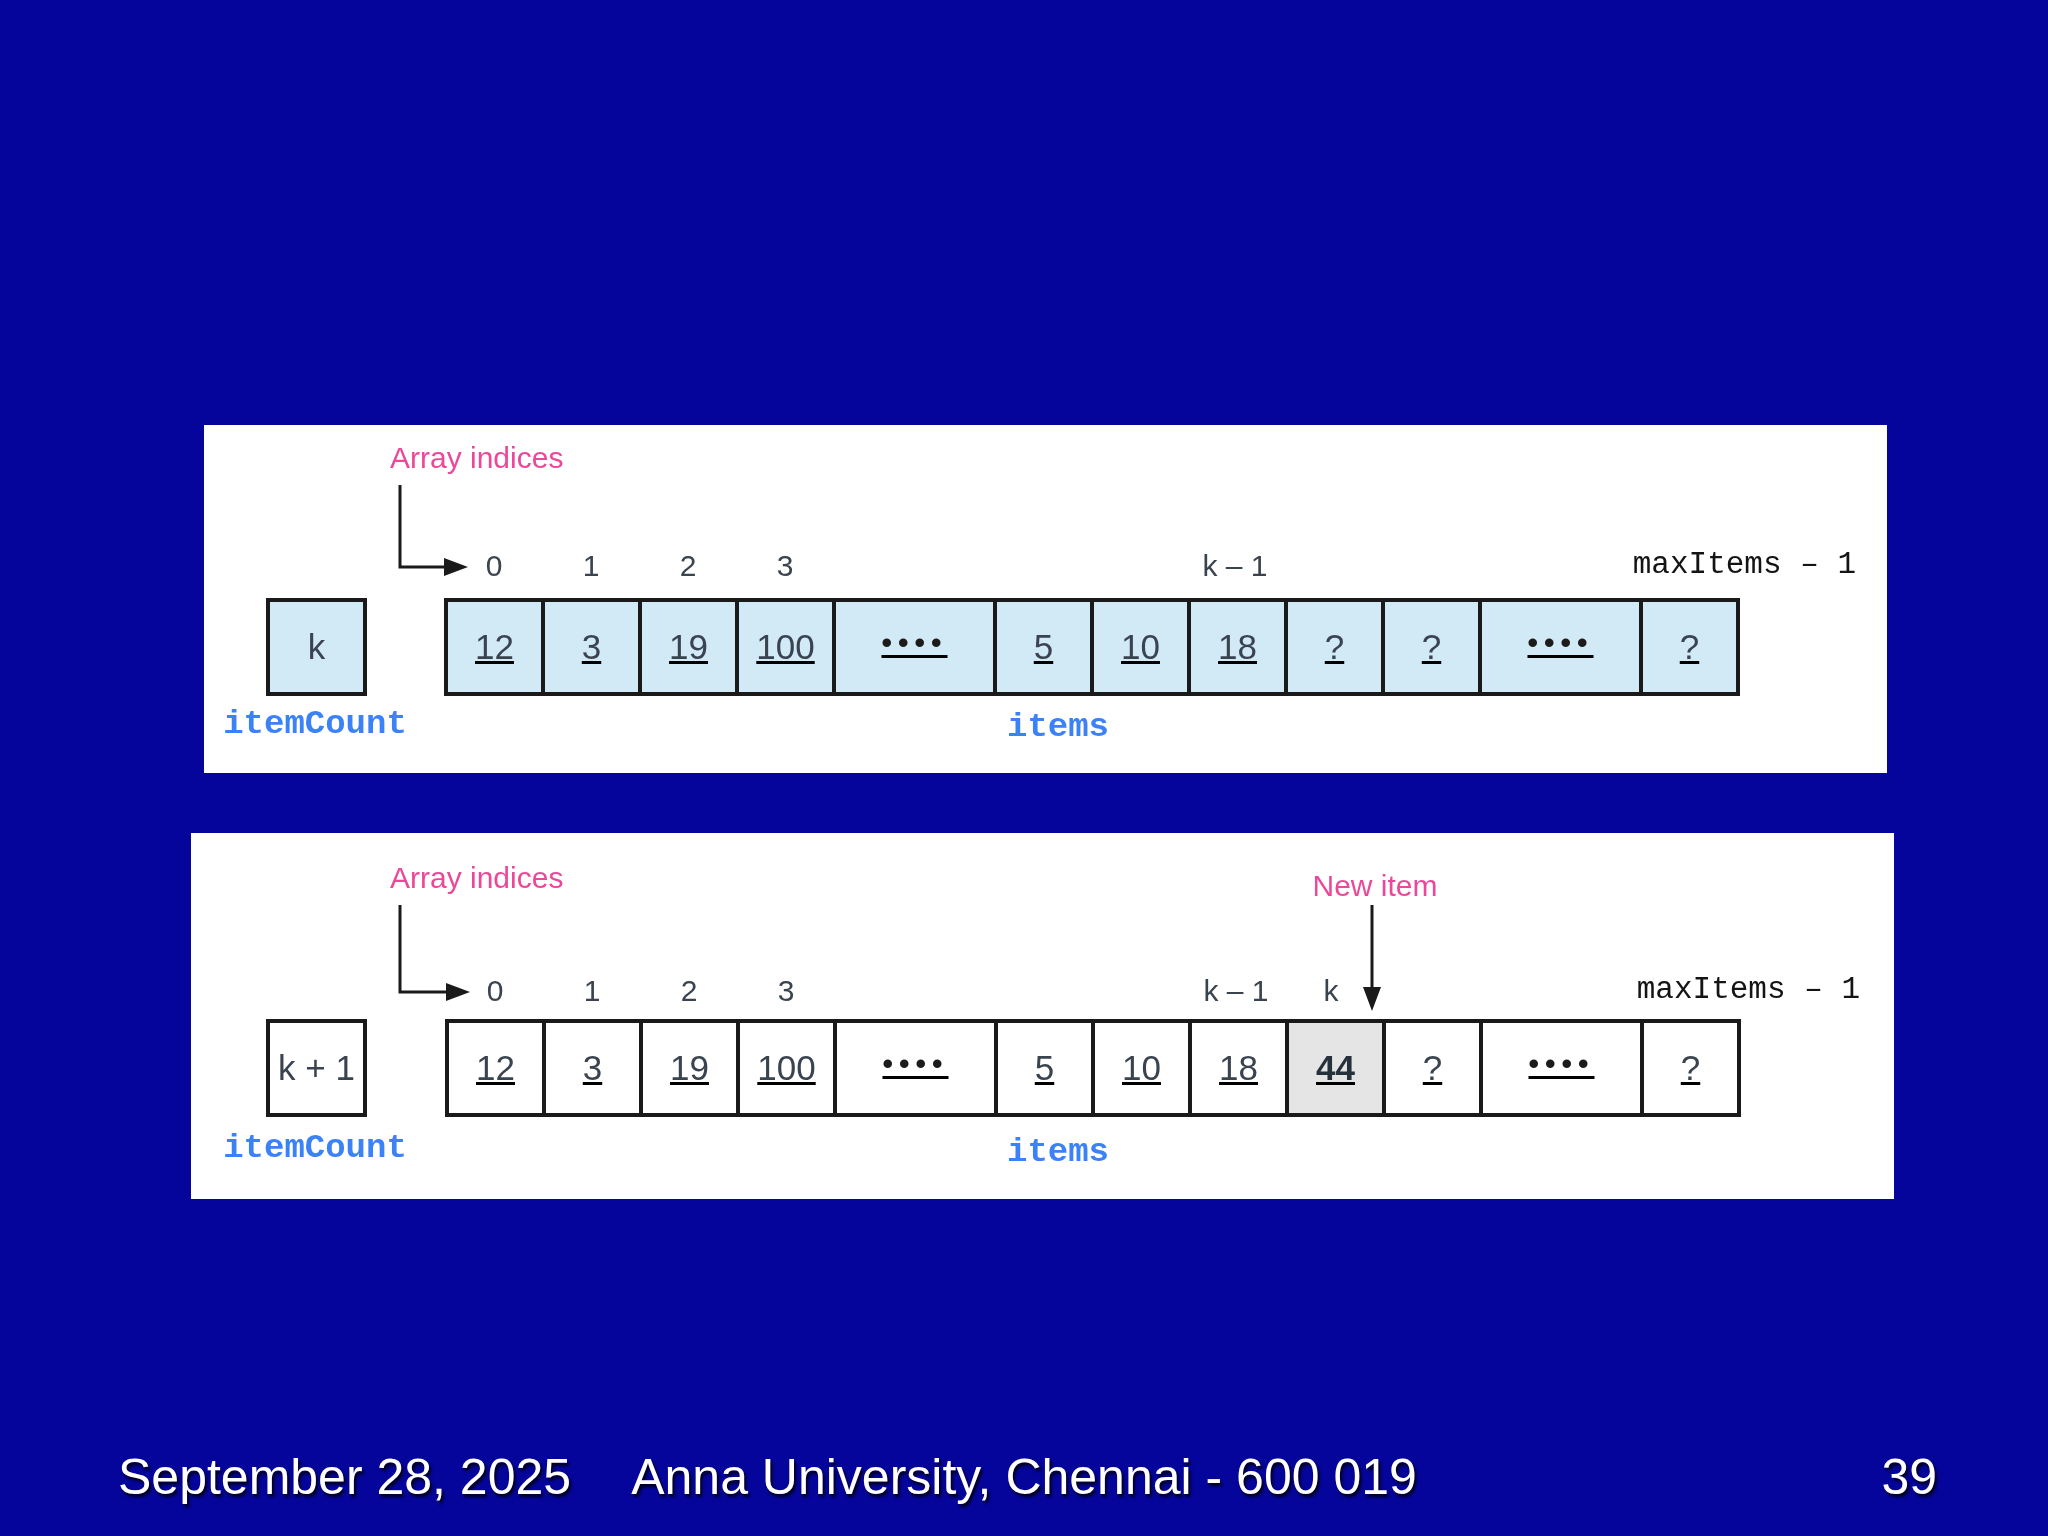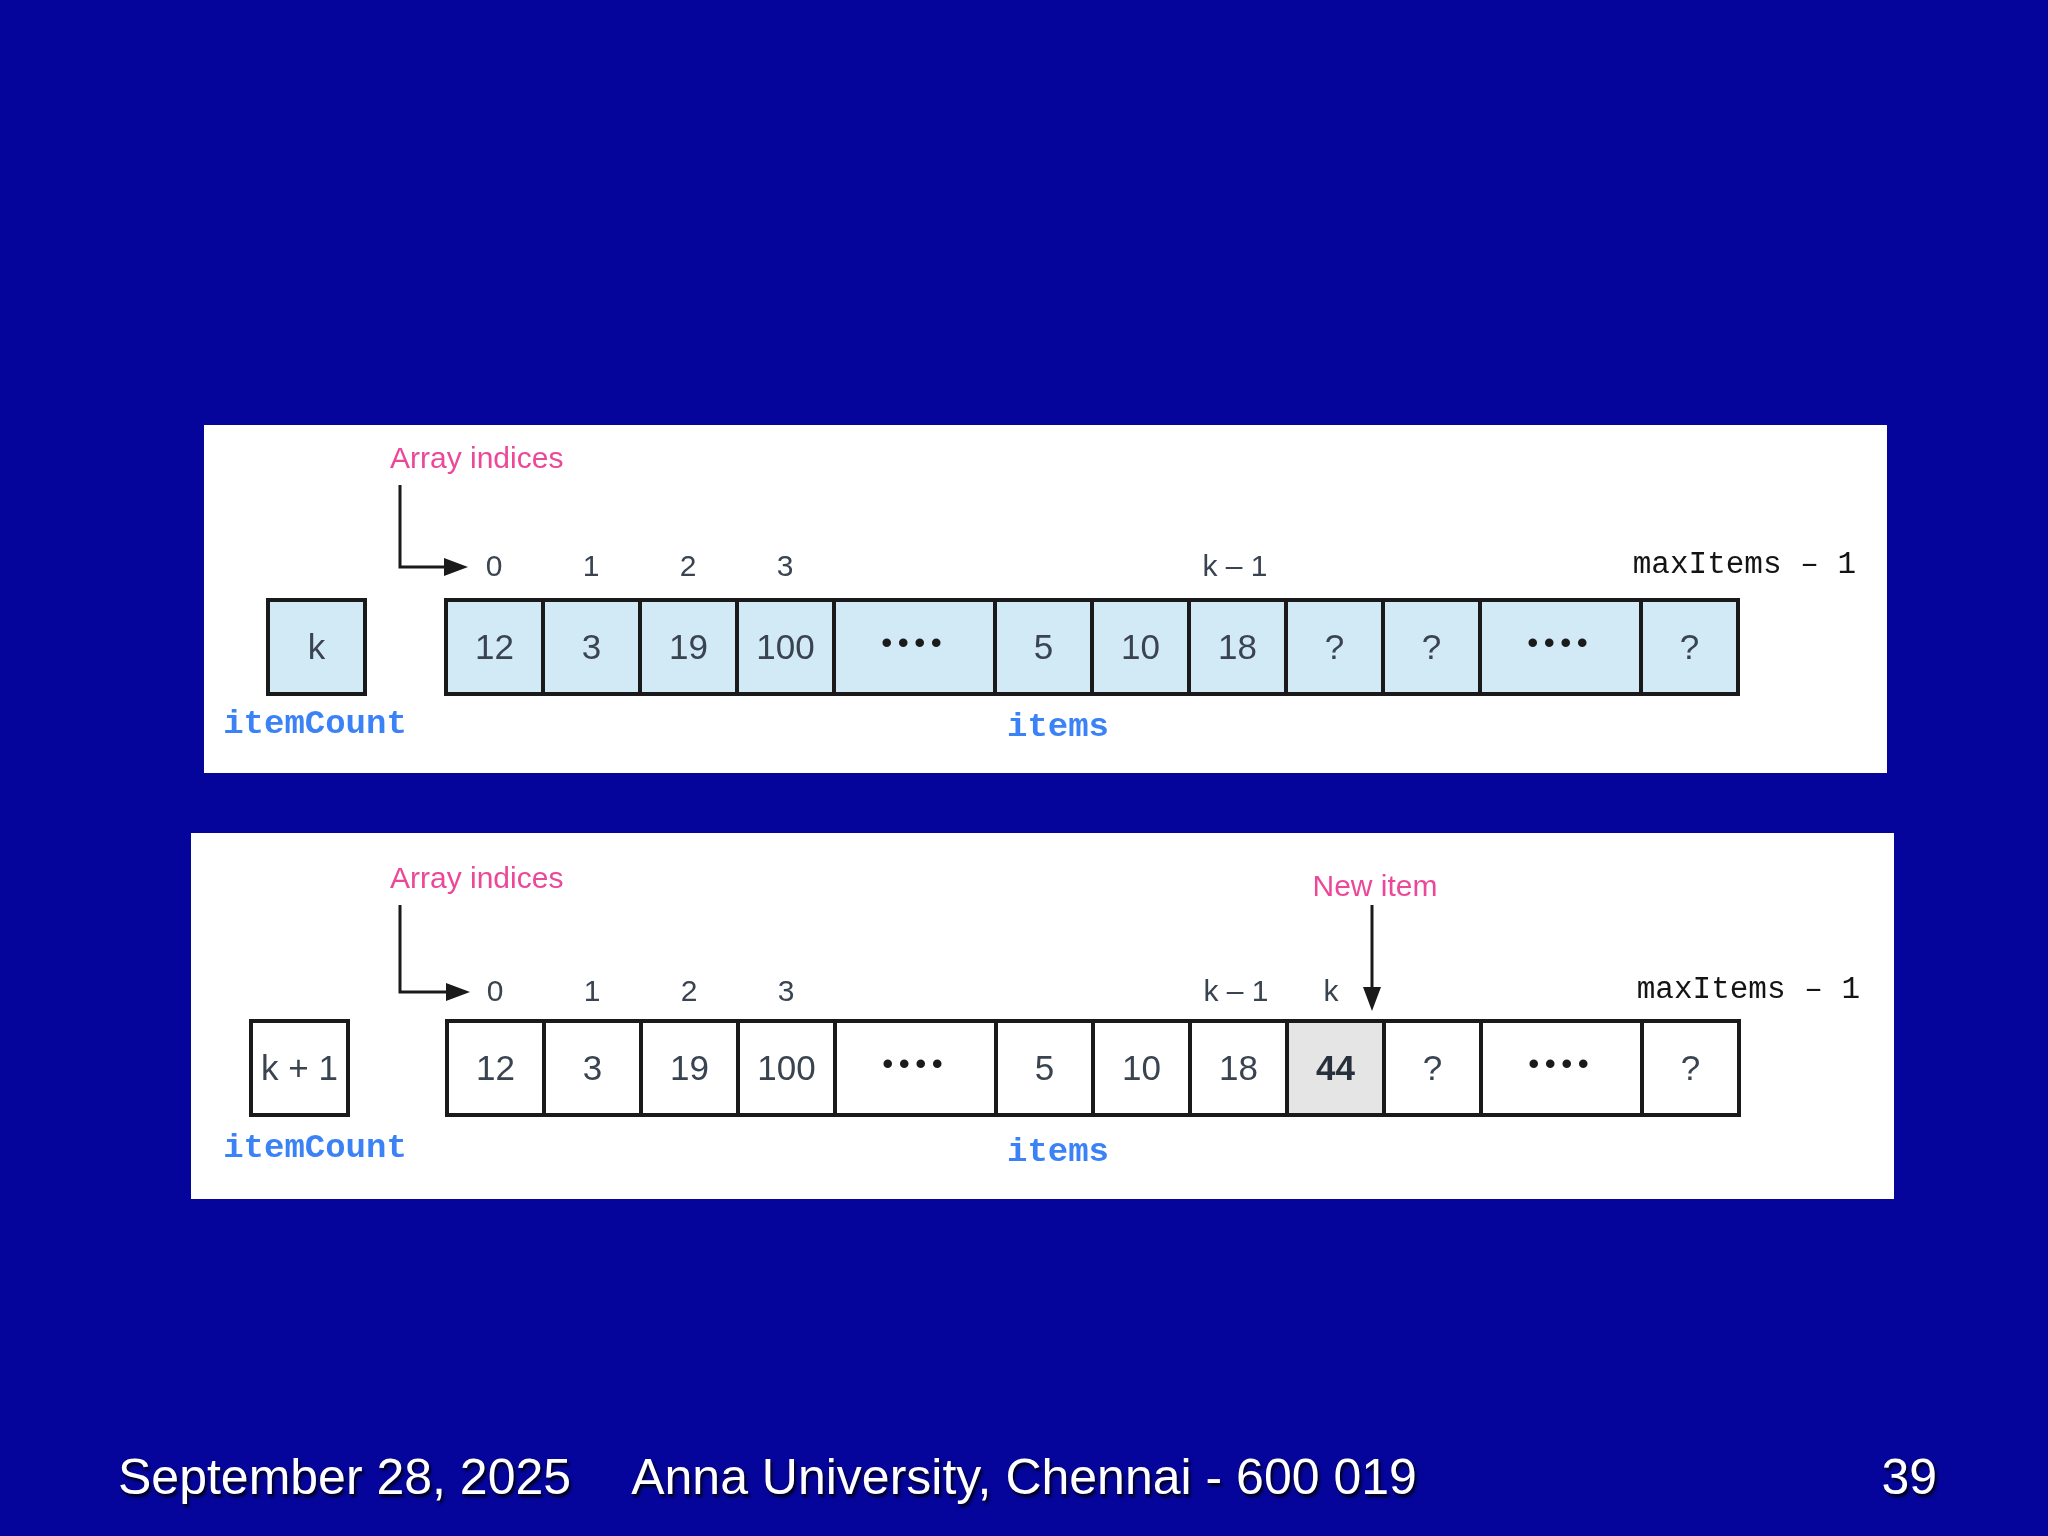--- a/index.html
+++ b/index.html
@@ -26,21 +26,21 @@
     text-align:right;font-family:"Liberation Mono",monospace;font-weight:400;
   }
   .count-box{
     position:absolute;width:101px;height:98px;box-sizing:border-box;
     border:4px solid #1a1a1a;display:flex;align-items:center;justify-content:center;
     font-size:35px;color:#3a4450;
   }
   .count-box.blue{background:#D2E9F6;}
   .count-box.white{background:#FFFFFF;}
   .cells{
-    position:absolute;display:flex;height:116px;
+    position:absolute;display:flex;height:116px;text-decoration:underline;
   }
   .cell{
     width:101px;height:98px;box-sizing:border-box;border:4px solid #1a1a1a;
     display:flex;align-items:center;justify-content:center;
     font-size:35px;color:#3a4450;flex:none;
   }
   .cell + .cell{margin-left:-4px;}
   .cell.dots-cell{width:165px;}
   .cell.blue{background:#D2E9F6;}
   .cell.white{background:#FFFFFF;}
@@ -143,21 +143,21 @@
   </svg>
 
   <span class="idx" style="left:304px;top:141px;">0</span>
   <span class="idx" style="left:401px;top:141px;">1</span>
   <span class="idx" style="left:498px;top:141px;">2</span>
   <span class="idx" style="left:595px;top:141px;">3</span>
   <span class="idx" style="left:1045px;top:141px;">k – 1</span>
   <span class="idx" style="left:1140px;top:141px;">k</span>
   <span class="idx-right" style="left:1389px;top:139px;width:280px;">maxItems – 1</span>
 
-  <div class="count-box white" style="left:58px;top:186px;">
+  <div class="count-box white" style="left:75px;top:186px;">
     <span>k + 1</span>
   </div>
 
   <div class="cells" style="left:254px;top:186px;">
       <div class="cell white">
         <span>12</span>
       </div>
       <div class="cell white">
         <span>3</span>
       </div>

